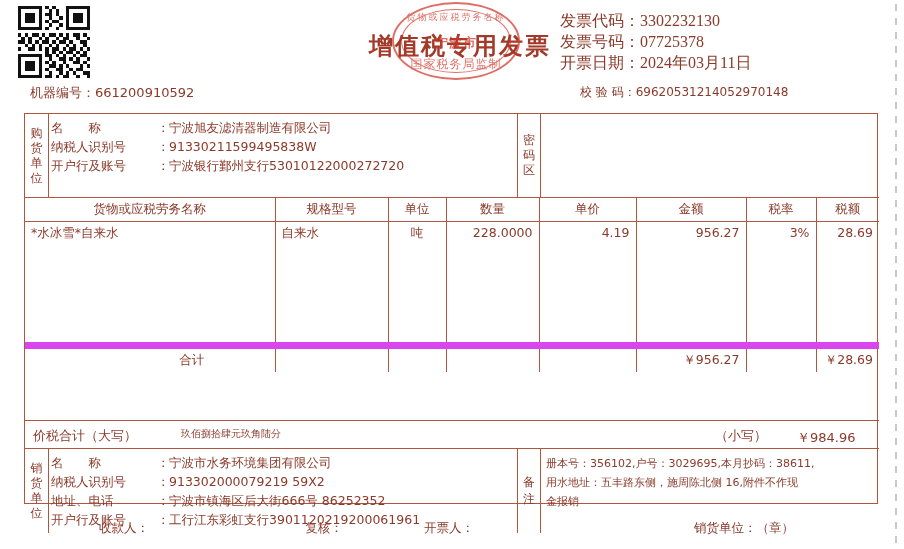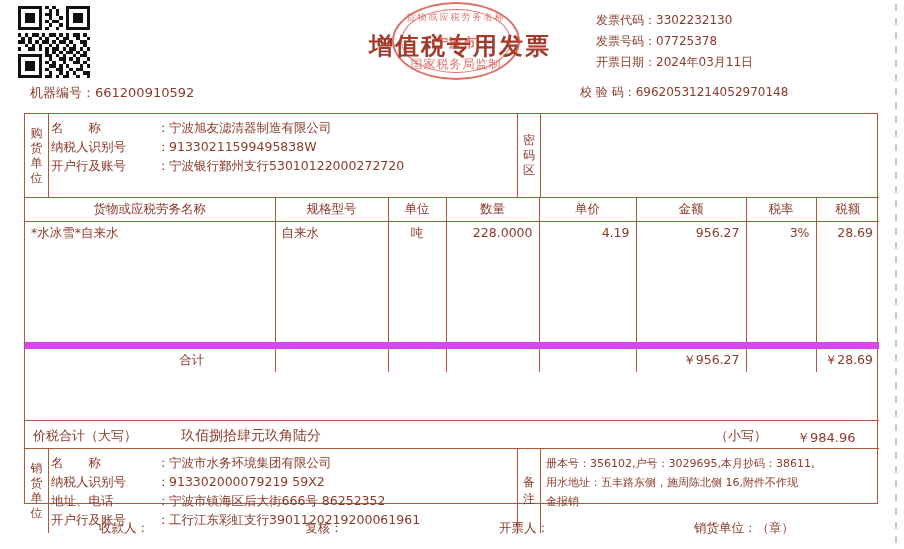--- a/index.html
+++ b/index.html
@@ -64,25 +64,26 @@
     text-align: center;
     color: #d0392b;
     font-family: "DejaVu Serif", "Liberation Serif", serif;
   }
   .seal .t1 { top: 7px; font-size: 9px; letter-spacing: 2px; }
   .seal .t2 { top: 30px; font-size: 13px; font-weight: bold; letter-spacing: 1px; }
   .seal .t3 { top: 52px; font-size: 12px; letter-spacing: 1px; }
 
   .meta {
     position: absolute;
-    left: 596px; top: 10px;
-    font-size: 12px;
+    left: 560px; top: 10px;
+    font-size: 16px;
     line-height: 21px;
     color: #8a3a2a;
     white-space: nowrap;
+    font-family: Liberation Serif, serif;
   }
   .meta .lbl { display:inline-block; }
   .meta .val { display:inline-block; }
 
   .machine-no {
     position: absolute;
     left: 30px; top: 84px;
     font-size: 13px;
     white-space: nowrap;
   }
@@ -203,21 +204,21 @@
     border-bottom: 1px solid #b0563f;
     box-sizing: border-box;
     font-size: 13px;
   }
   .words .lbl {
     position: absolute; left: 8px; top: 6px;
   }
   .words .val {
     position: absolute; left: 156px; top: 6px;
     font-family: "DejaVu Serif", "Liberation Serif", serif;
-    font-size: 14px;
+    font-size: 10px;
   }
   .words .small-lbl {
     position: absolute; left: 690px; top: 6px;
   }
   .words .small-val {
     position: absolute; left: 772px; top: 8px;
   }
 
   
   .seller {
@@ -261,21 +262,21 @@
     position: absolute;
     left: 24px; top: 520px;
     width: 854px;
     font-size: 12.5px;
     color: #8a3a2a;
     display: flex;
   }
   .footer > div { white-space: nowrap; }
   .f1 { width: 200px; text-align: center; }
   .f2 { width: 200px; text-align: center; }
-  .f3 { width: 200px; text-align: center; }
+  .f3 { width: 200px; text-align: left; }
   .f4 { width: 240px; text-align: center; }
 
   
   .perf {
     position: absolute;
     right: 5px; top: 0;
     height: 549px;
     width: 4px;
   }
   .perf i {

